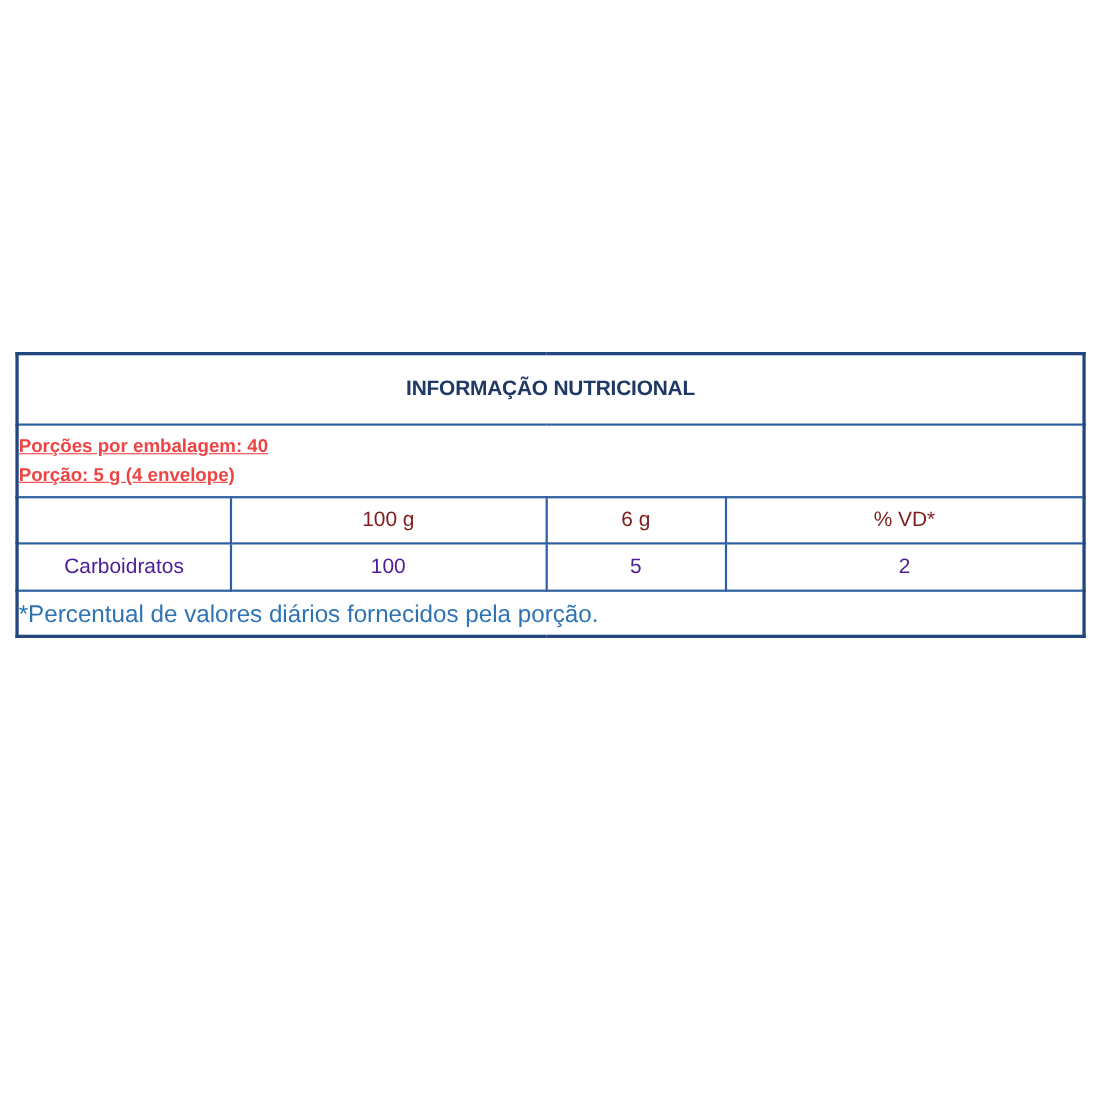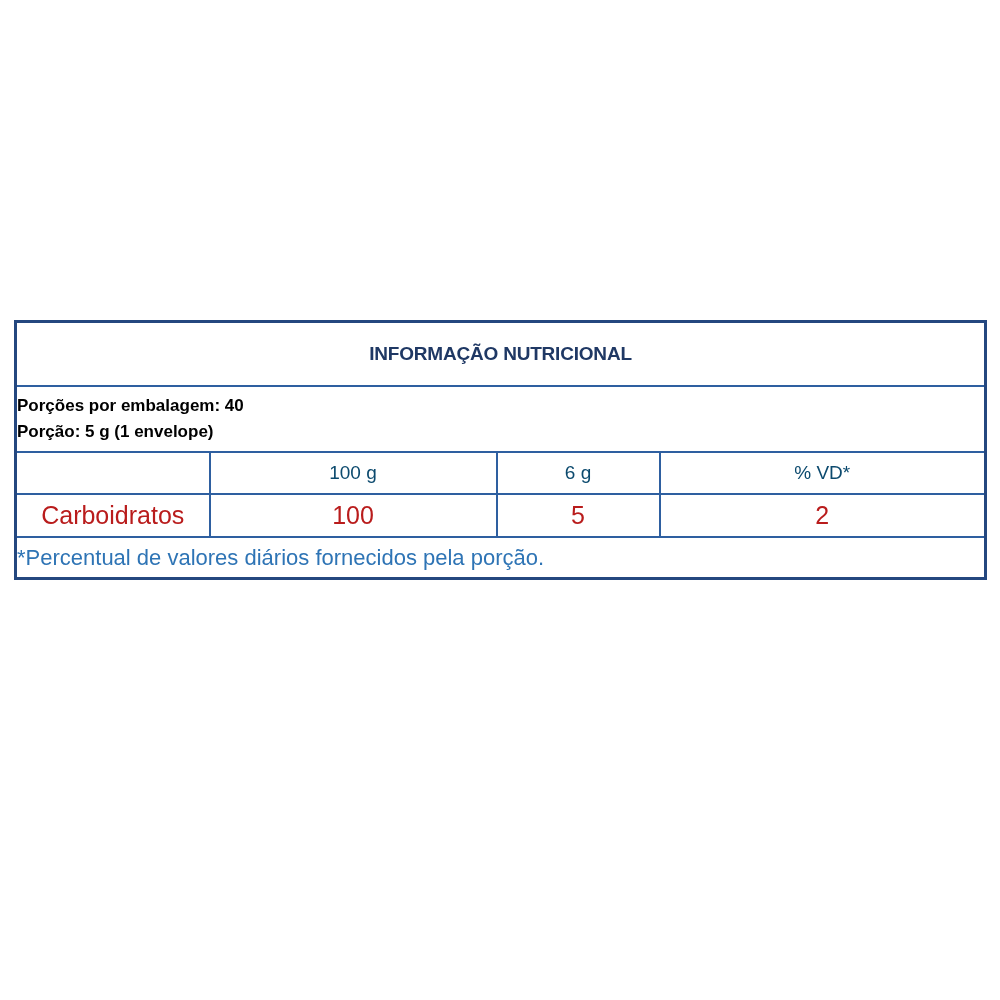--- a/index.html
+++ b/index.html
@@ -41,35 +41,36 @@
     font-size: 19px;
     font-weight: bold;
     letter-spacing: -0.2px;
     color: #1f3864;
   }
   td.serving-cell {
     height: 64px;
     padding-left: 13px;
     font-size: 17px;
     font-weight: bold;
-    color: #000000;
+    color: #ef4444;
+    text-decoration: underline;
   }
   .serving-line { line-height: 26px; }
 
   tr.units-row td {
     height: 40px;
     text-align: center;
     font-size: 19px;
-    color: #0c4a6e;
+    color: #7f1d1d;
   }
   tr.data-row td {
     height: 41px;
     text-align: center;
-    font-size: 25px;
-    color: #b91c1c;
+    font-size: 19px;
+    color: #4c1d95;
   }
   td.note-cell {
     height: 82px;
     padding: 6px 18px 6px 13px;
     font-size: 19px;
     line-height: 30px;
     color: #2e74b5;
   }
   td.footnote-cell {
     height: 39px;
@@ -91,21 +92,21 @@
     </colgroup>
 
     <tbody>
         <tr>
       <td class="title-cell" colspan="4">INFORMAÇÃO NUTRICIONAL</td>
     </tr>
 
     <tr>
       <td class="serving-cell" colspan="4">
         <div class="serving-line">Porções por embalagem: 40</div>
-        <div class="serving-line">Porção: 5 g (1 envelope)</div>
+        <div class="serving-line">Porção: 5 g (4 envelope)</div>
       </td>
     </tr>
 
     <tr class="units-row">
       <td></td>
       <td>100 g</td>
       <td>6 g</td>
       <td>% VD*</td>
     </tr>
 

